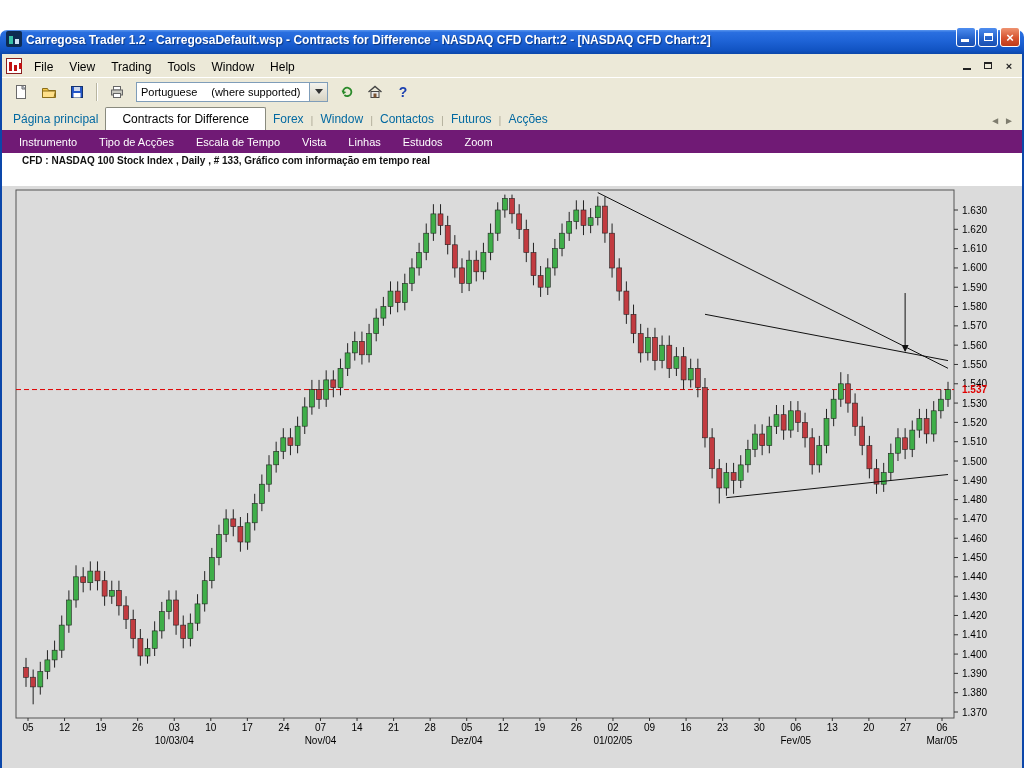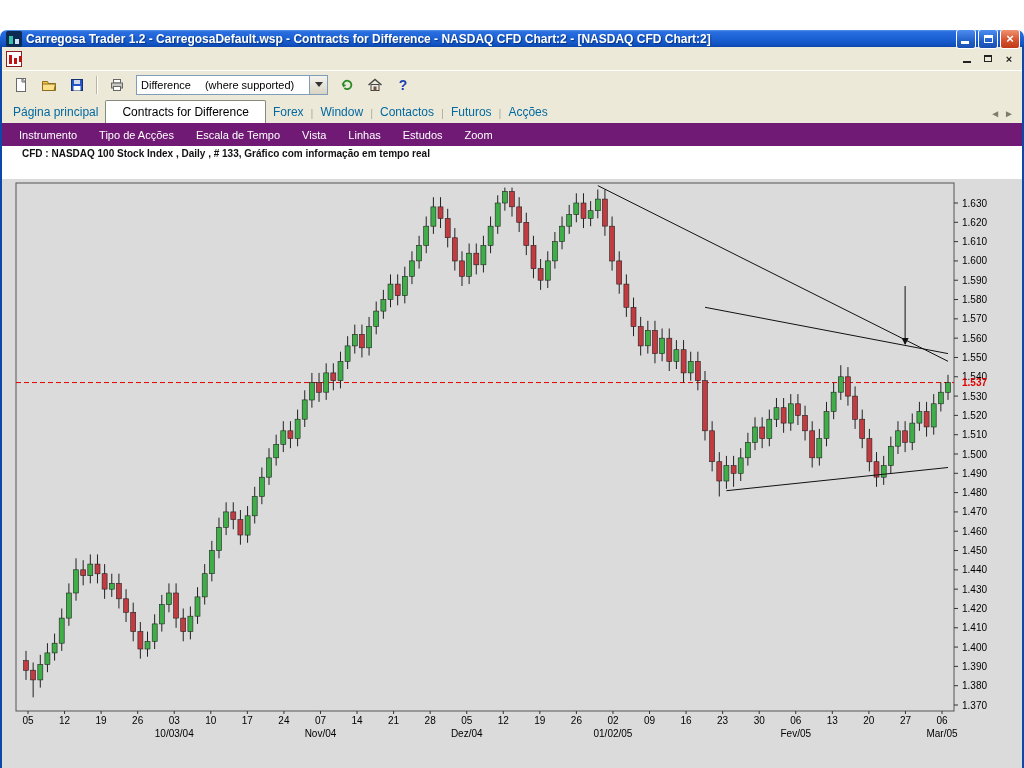--- a/index.html
+++ b/index.html
@@ -1,19 +1,19 @@
 <!DOCTYPE html>
 <html><head>
 <meta charset="utf-8">
 <style>
   html,body{margin:0;padding:0;}
   body{width:1024px;height:768px;background:#ffffff;font-family:"Liberation Sans",sans-serif;overflow:hidden;position:relative;}
   .app-window{position:absolute;top:30px;left:0;width:1024px;height:738px;box-sizing:border-box;display:flex;flex-direction:column;}
   
-  .titlebar{height:17px;border-radius:7px 7px 0 0;background:linear-gradient(180deg,#5a96ee 0%,#2a6fe0 10%,#1e63d6 45%,#1153c2 85%,#0c47aa 100%);display:flex;align-items:center;padding:7px 4px;box-sizing:border-box;flex:0 0 auto;}
+  .titlebar{height:24px;border-radius:7px 7px 0 0;background:linear-gradient(180deg,#5a96ee 0%,#2a6fe0 10%,#1e63d6 45%,#1153c2 85%,#0c47aa 100%);display:flex;align-items:flex-end;padding:7px 4px;box-sizing:border-box;flex:0 0 auto;}
   .app-icon{width:16px;height:16px;background:#0d2b52;border-radius:2px;margin:0 4px 0 2px;position:relative;flex:0 0 auto;}
   .app-icon::after{content:"";position:absolute;left:3px;bottom:3px;width:4px;height:8px;background:#37c0a8;}
   .app-icon::before{content:"";position:absolute;left:9px;bottom:3px;width:4px;height:5px;background:#cfe2f4;}
   .title-text{color:#fff;font-size:12px;font-weight:bold;text-shadow:1px 1px 1px #0a357f;white-space:nowrap;overflow:hidden;flex:1;}
   .win-btns{display:flex;gap:2px;margin-left:6px;flex:0 0 auto;}
   .wbtn{width:20px;height:20px;border:1px solid #fff;border-radius:3px;box-sizing:border-box;display:flex;align-items:center;justify-content:center;position:relative;}
   .wbtn.blue{background:linear-gradient(180deg,#4e8df0,#2360c8 60%,#1a4fb0);}
   .wbtn.red{background:linear-gradient(180deg,#ee9270,#d75430 55%,#bf3a18);}
   .glyph-min{position:absolute;left:4px;bottom:4px;width:8px;height:3px;background:#fff;}
   .glyph-max{width:9px;height:8px;border:1px solid #fff;border-top:3px solid #fff;box-sizing:border-box;}
@@ -87,20 +87,21 @@
       <span class="wbtn red">
           <span class="glyph-close">×</span>
         </span>
     </span>
   </div>
 
   <div class="win-body">
 
     <div class="menubar">
       <span class="mdi-icon"></span>
+      <span id="menu-items"><span class="menu-item">File</span><span class="menu-item">View</span><span class="menu-item">Trading</span><span class="menu-item">Tools</span><span class="menu-item">Window</span><span class="menu-item">Help</span></span>
       <span class="mdi-controls">
         <span class="mdibtn">
             <span class="bar"></span>
           </span>
         <span class="mdibtn">
             <span class="rest"></span>
           </span>
         <span class="mdibtn">×</span>
       </span>
     </div>
@@ -127,21 +128,21 @@
       </span>
       <span class="tsep"></span>
       <span class="tbtn">
         <svg width="16" height="16">
             <rect x="4.5" y="2.5" width="7" height="3.5" fill="#fff" stroke="#666"></rect>
             <rect x="2.5" y="6" width="11" height="5" fill="#c8c8c0" stroke="#666"></rect>
             <rect x="4.5" y="9.5" width="7" height="4" fill="#fff" stroke="#666"></rect>
           </svg>
       </span>
       <span class="combo">
-        <span class="combo-value">Difference</span>
+        <span class="combo-value">Portuguese</span>
         <span class="combo-annot">(where supported)</span>
         <span class="combo-arrow"></span>
       </span>
       <span class="tbtn">
         <svg width="16" height="16">
             <path d="M4 8 a4.2 4.2 0 1 1 1.4 3" fill="none" stroke="#2a8a2a" stroke-width="1.8"></path>
             <path d="M2.5 6.5 l1.8 4 3-2.4 z" fill="#2a8a2a"></path>
           </svg>
       </span>
       <span class="tbtn">

